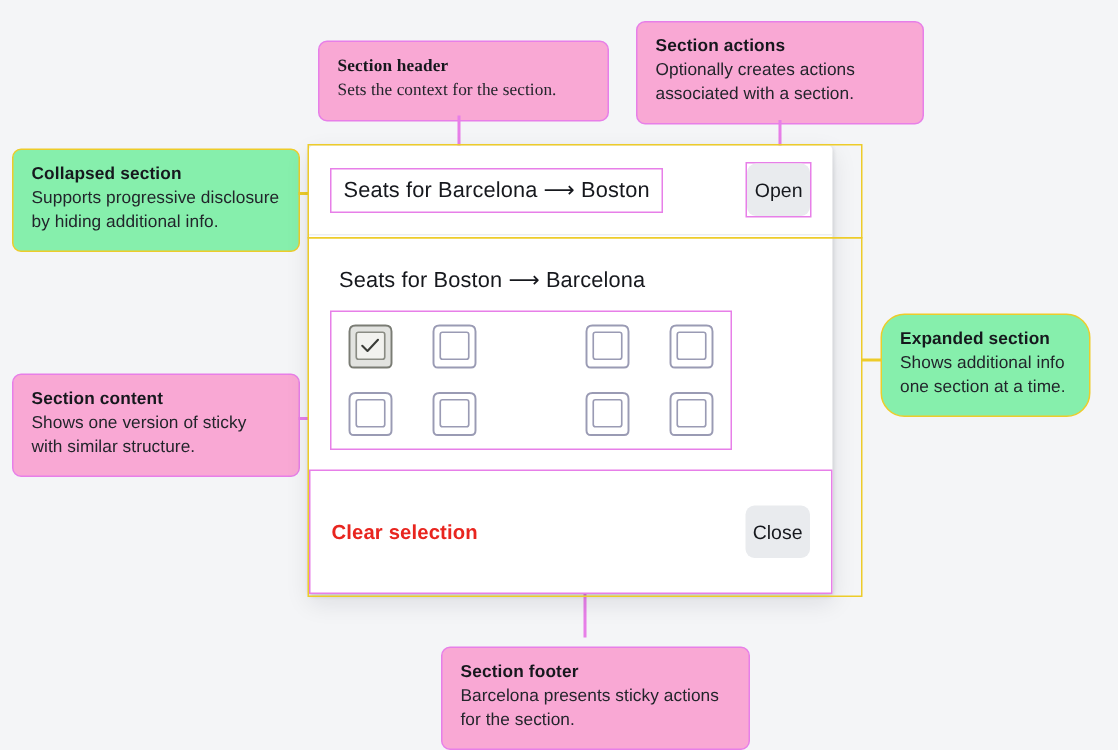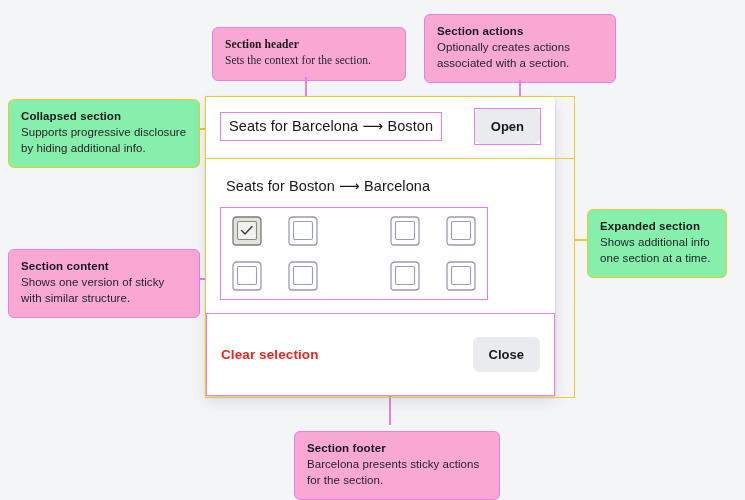--- a/index.html
+++ b/index.html
@@ -49,21 +49,21 @@
   }
   .sec-title {
     font-size: 14.5px; color: #16181d; font-weight: 500;
     letter-spacing: .1px; white-space: nowrap;
   }
   .sec-title.boxed { border: 1.5px solid #e77fe8; padding: 5px 8px 6px 8px; }
   .btn {
     background: #e9ebee; border: none; border-radius: 6px;
     font-family: "Liberation Sans", sans-serif;
     font-size: 13px; color: #16181d; cursor: pointer;
-    padding: 11px 16px; line-height: 1; font-weight: bold;
+    padding: 11px 5px; line-height: 1;
   }
   .btn-wrap { border: 1.5px solid #e77fe8; padding: 0; display: inline-block; }
 
   
   #expanded-section { top: 61px; height: 155px; }
   #expanded-title {
     position: absolute; left: 20px; top: 20px;
     font-size: 14.5px; color: #16181d; font-weight: 500; letter-spacing: .1px;
   }
   #seat-grid {
@@ -118,21 +118,21 @@
     <span class="c-body">Supports progressive disclosure by hiding additional info.</span>
   </div>
   <div class="conn yellow" style="left:199px; top:128px; width:8px; height:1.5px;"></div>
 
   <div class="callout pink" style="left:8px; top:249px; width:192px;">
     <span class="c-title">Section content</span>
     <span class="c-body">Shows one version of sticky with similar structure.</span>
   </div>
   <div class="conn" style="left:199px; top:278px; width:22px; height:1.5px;"></div>
 
-  <div class="callout yellow" style="left:587px; top:209px; width:140px;">
+  <div class="callout yellow" style="left:587px; top:209px; width:140px;border-radius:16px;">
     <span class="c-title">Expanded section</span>
     <span class="c-body">Shows additional info one section at a time.</span>
   </div>
   <div class="conn yellow" style="left:574px; top:239px; width:14px; height:1.5px;"></div>
 
   <div class="callout pink" style="left:294px; top:402px; width:206px;margin-top:29px;">
     <span class="c-title">Section footer</span>
     <span class="c-body">Barcelona presents sticky actions for the section.</span>
   </div>
   <div class="conn" style="left:389px; top:394px; width:1.5px; height:31px;"></div>

